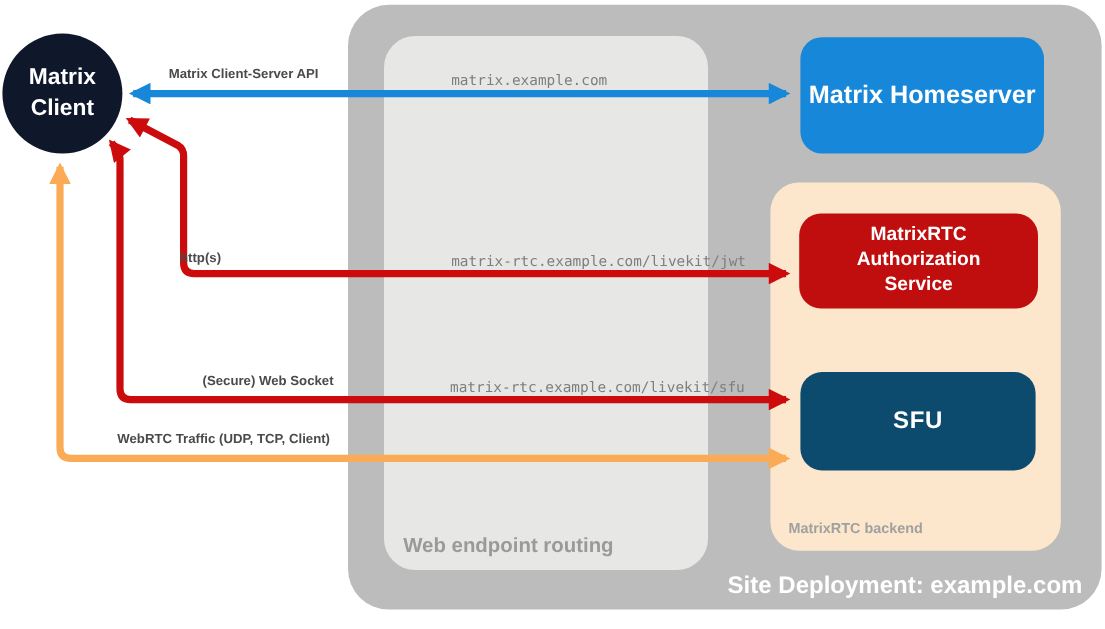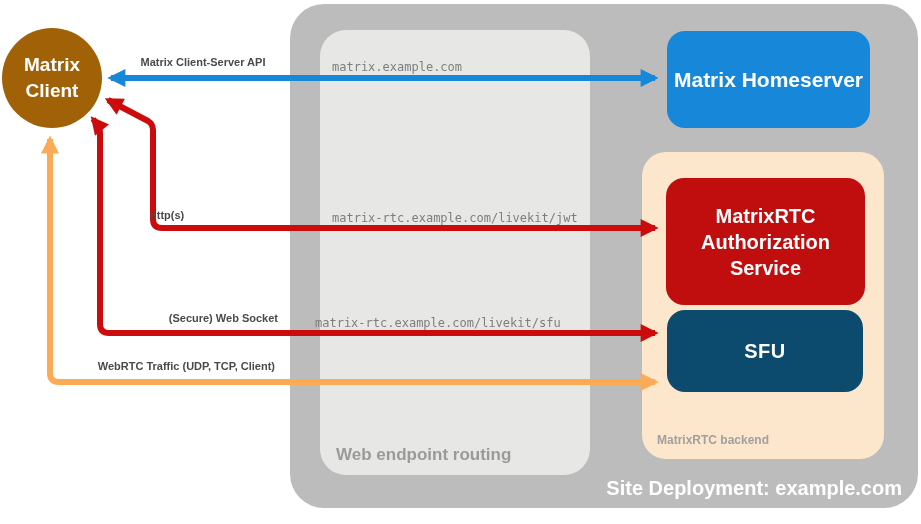--- a/index.html
+++ b/index.html
@@ -34,40 +34,41 @@
   }
   .node{
     position:absolute;display:flex;align-items:center;justify-content:center;
     color:#ffffff;font-weight:bold;text-align:center;
   }
   .node.blue{
     left:667px;top:31px;width:203px;height:97px;
     border-radius:18px;background:#1787d9;font-size:21px;text-align:center;
   }
   .node.red{
-    left:666px;top:178px;width:199px;height:127px;
-    border-radius:18px;background:#c00d0d;font-size:20px;line-height:1.3;
+    left:666px;top:178px;width:199px;height:79px;
+    border-radius:18px;background:#c00d0d;font-size:16px;line-height:1.3;
     padding:0 28px;box-sizing:border-box;
   }
   .node.orange{
     left:667px;top:310px;width:196px;height:82px;
     border-radius:18px;background:#0c4a6e;font-size:20px;letter-spacing:0.5px;
   }
   .node.circle{
     left:2px;top:28px;width:100px;height:100px;
-    border-radius:50%;background:#a16207;font-size:19px;line-height:1.35;
+    border-radius:50%;background:#0f172a;font-size:19px;line-height:1.35;
   }
   .url{
     position:absolute;
     font-family:"DejaVu Sans Mono",monospace;font-size:12px;color:#7e7e7e;
     white-space:pre;
+    margin-left:44px;
   }
   .u0{left:332px;top:60px;}
   .u1{left:332px;top:211px;}
-  .u2{left:315px;top:316px;}
+  .u2{left:331px;top:316px;}
   .alabel{
     position:absolute;font-size:11px;font-weight:bold;color:#4a4a4a;
     white-space:nowrap;
   }
   .a0{left:100px;top:56px;width:206px;text-align:center;}
   .a1{left:150px;top:209px;width:125px;}
   .a2{left:100px;top:312px;width:178px;text-align:right;}
   .a3{left:58px;top:360px;width:217px;text-align:right;}
   svg.arrows{position:absolute;left:0;top:0;pointer-events:none;}
 </style>

